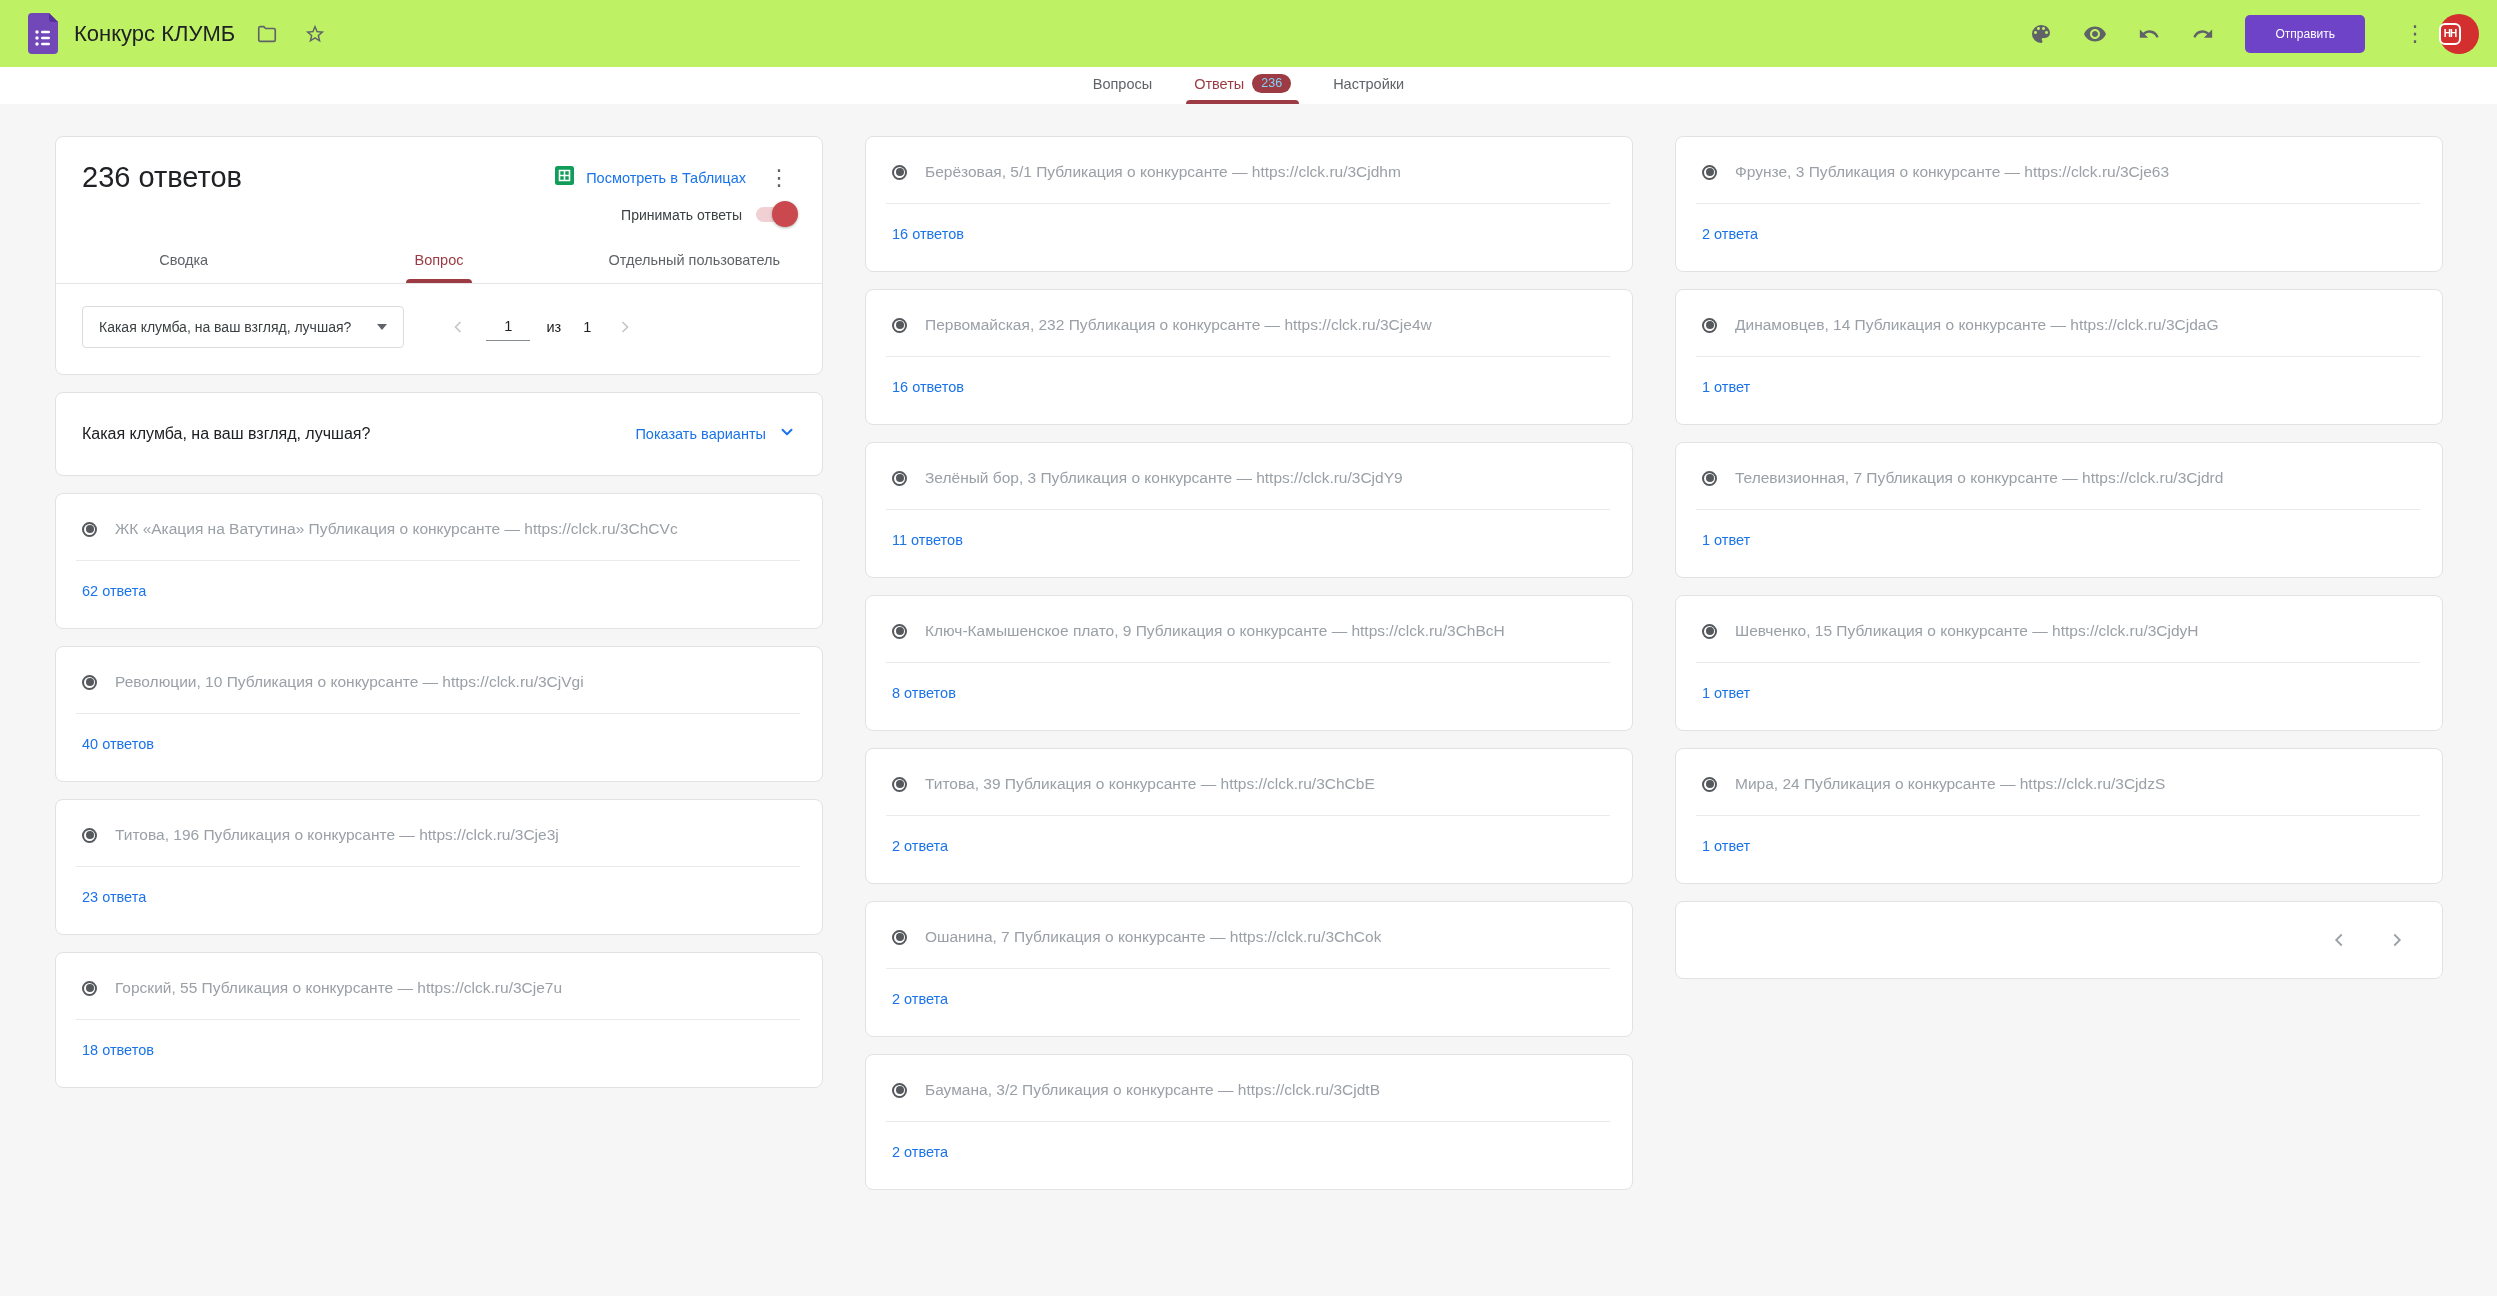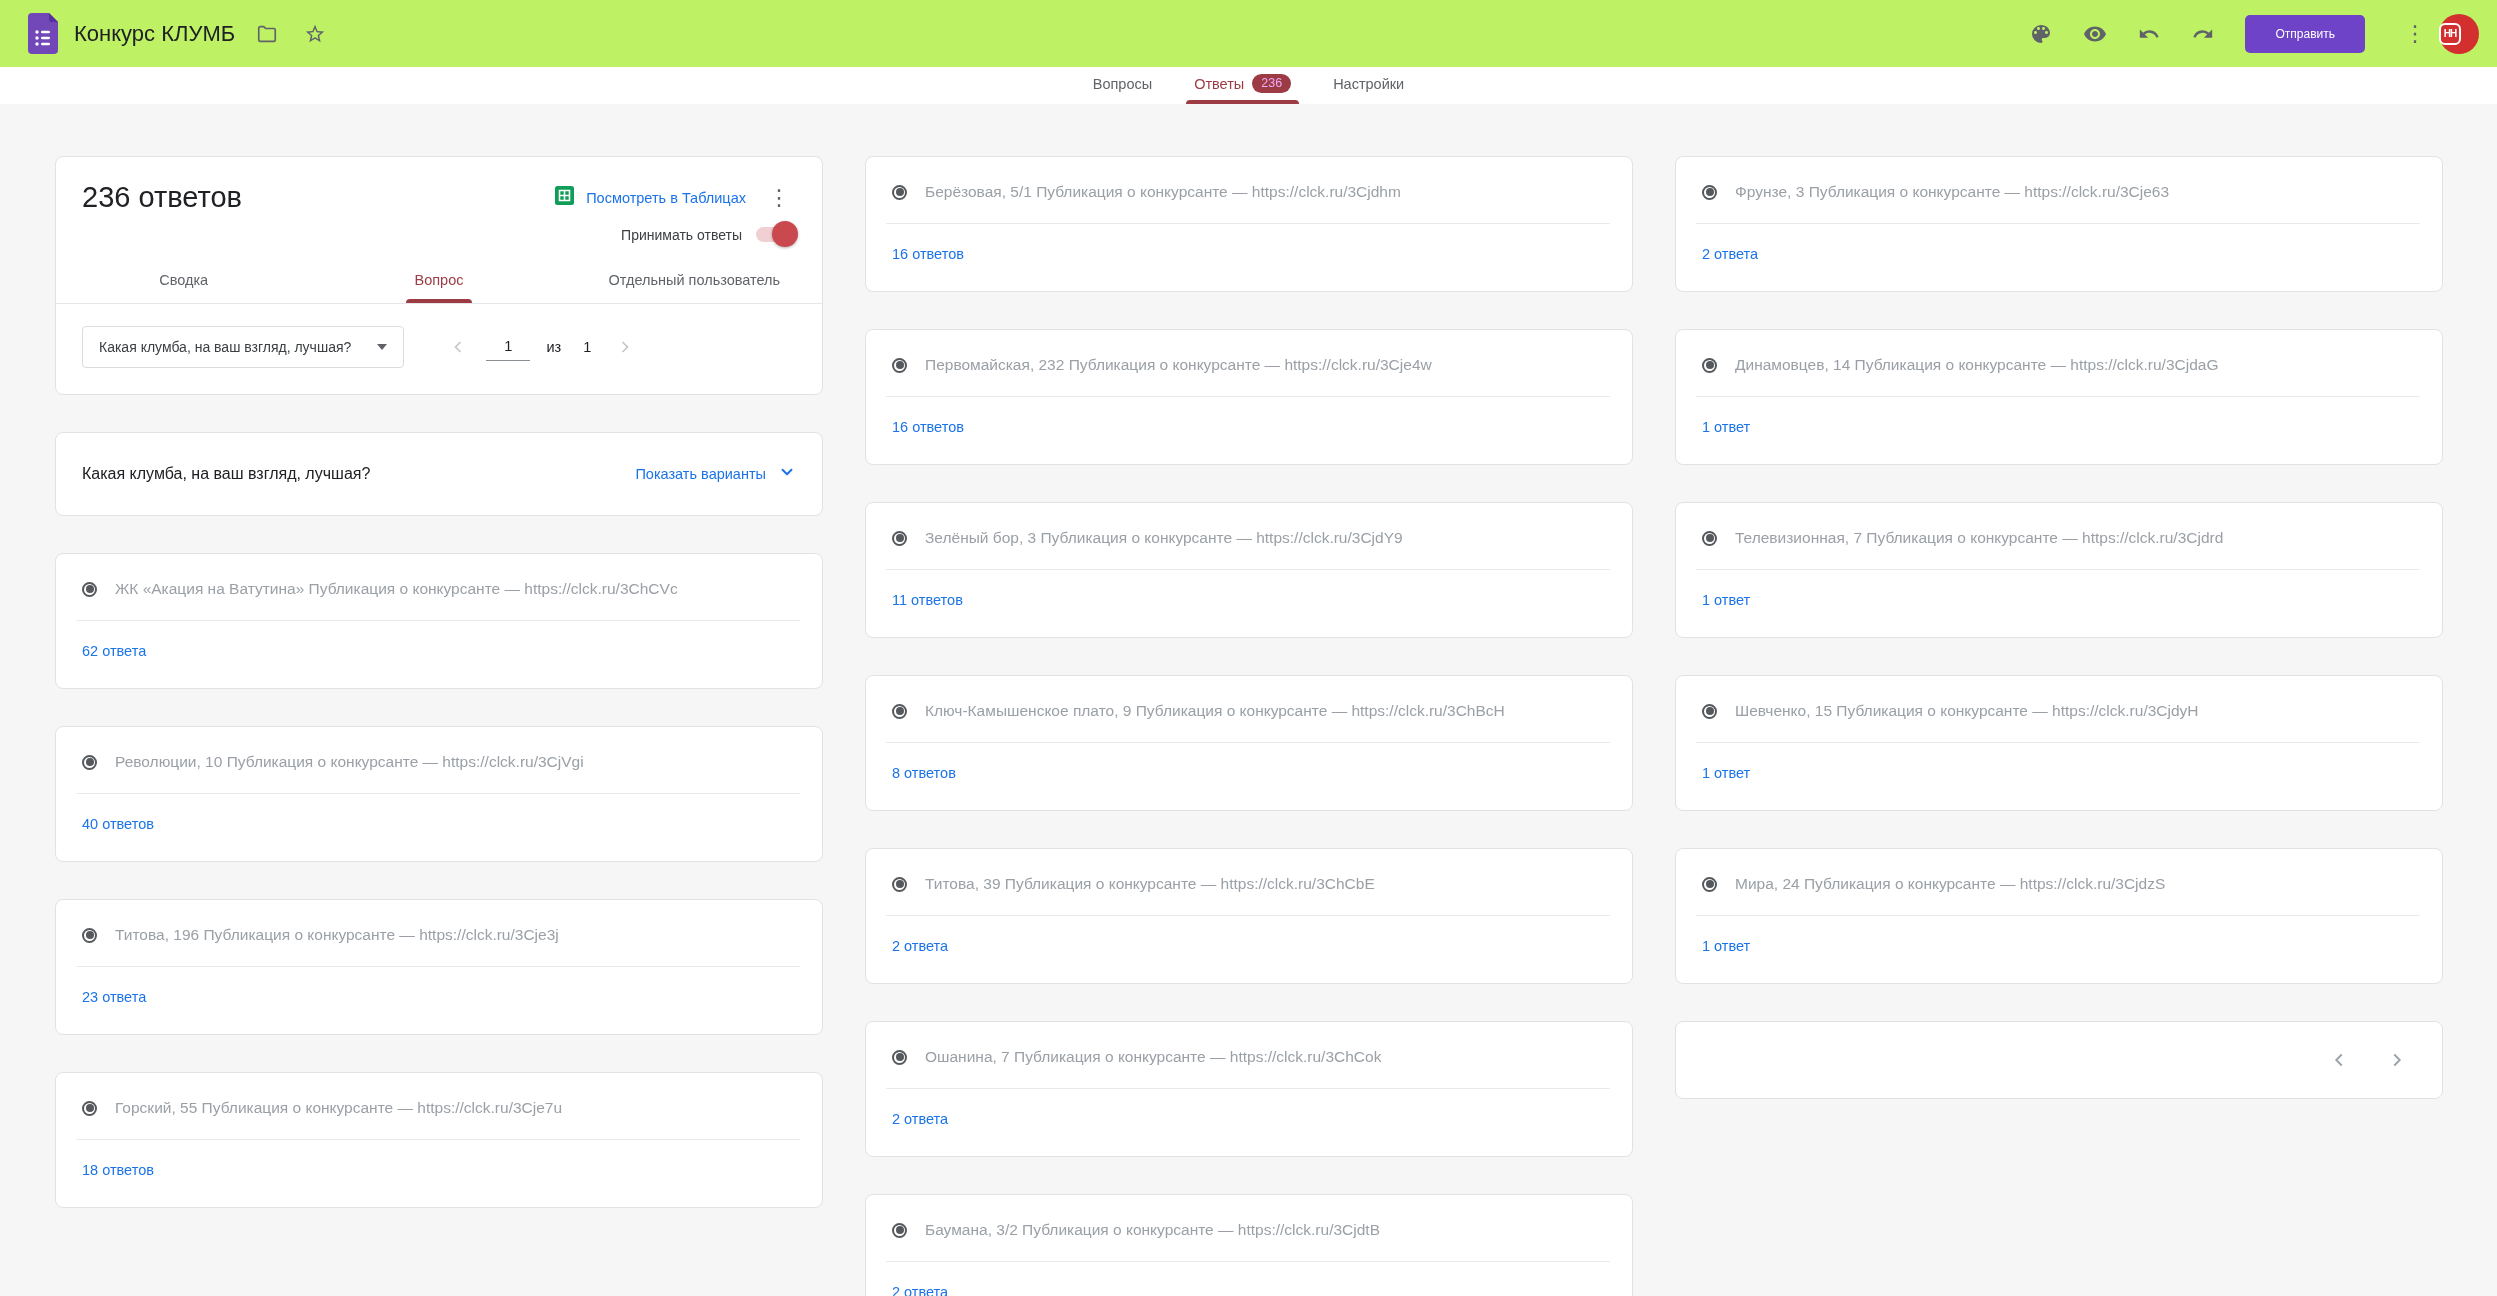--- a/index.html
+++ b/index.html
@@ -43,30 +43,30 @@
   .nav-tab {
     position: relative; display: flex; align-items: center; gap: 8px;
     padding: 4px 14px 8px; font-size: 14.5px; color: #5f6368; cursor: pointer;
   }
   .nav-tab.active { color: #9c3b43; }
   .nav-underline {
     position: absolute; left: 6px; right: 6px; bottom: 0; height: 4px;
     background: #9c3b43; border-radius: 4px 4px 0 0;
   }
   .nav-badge {
-    background: #9c3b43; color: #f0abfc; font-size: 12.5px;
+    background: #9c3b43; color: #7dd3fc; font-size: 12.5px;
     border-radius: 11px; padding: 3px 9px; line-height: 1;
   }
   
   .content {
     padding: 32px 55px 0; display: grid;
     grid-template-columns: 768px 768px 768px; column-gap: 42px; align-items: start;
   }
   .col { display: flex; flex-direction: column; gap: 17px; }
-  .card { background: #fff; border: 1px solid #e0e2e6; border-radius: 8px; margin-top: 20px; }
+  .card { background: #fff; border: 1px solid #e0e2e6; border-radius: 8px; }
   
   .panel-top { padding: 24px 26px 0; }
   .panel-row1 { display: flex; align-items: center; }
   .panel-title { font-size: 29px; font-weight: 400; color: #202124; flex: 1; }
   .sheets-link { display: flex; align-items: center; gap: 12px; cursor: pointer; }
   .sheets-link-label { color: #1a73e8; font-size: 14.5px; }
   .kebab { color: #5f6368; font-size: 22px; line-height: 1; padding: 0 6px; margin-left: 16px; cursor: pointer; }
   .panel-row2 { display: flex; align-items: center; justify-content: flex-end; gap: 14px; margin-top: 12px; }
   .accepting-label { font-size: 14px; color: #3c4043; }
   .switch { position: relative; width: 40px; height: 17px; cursor: pointer; flex: 0 0 auto; }

